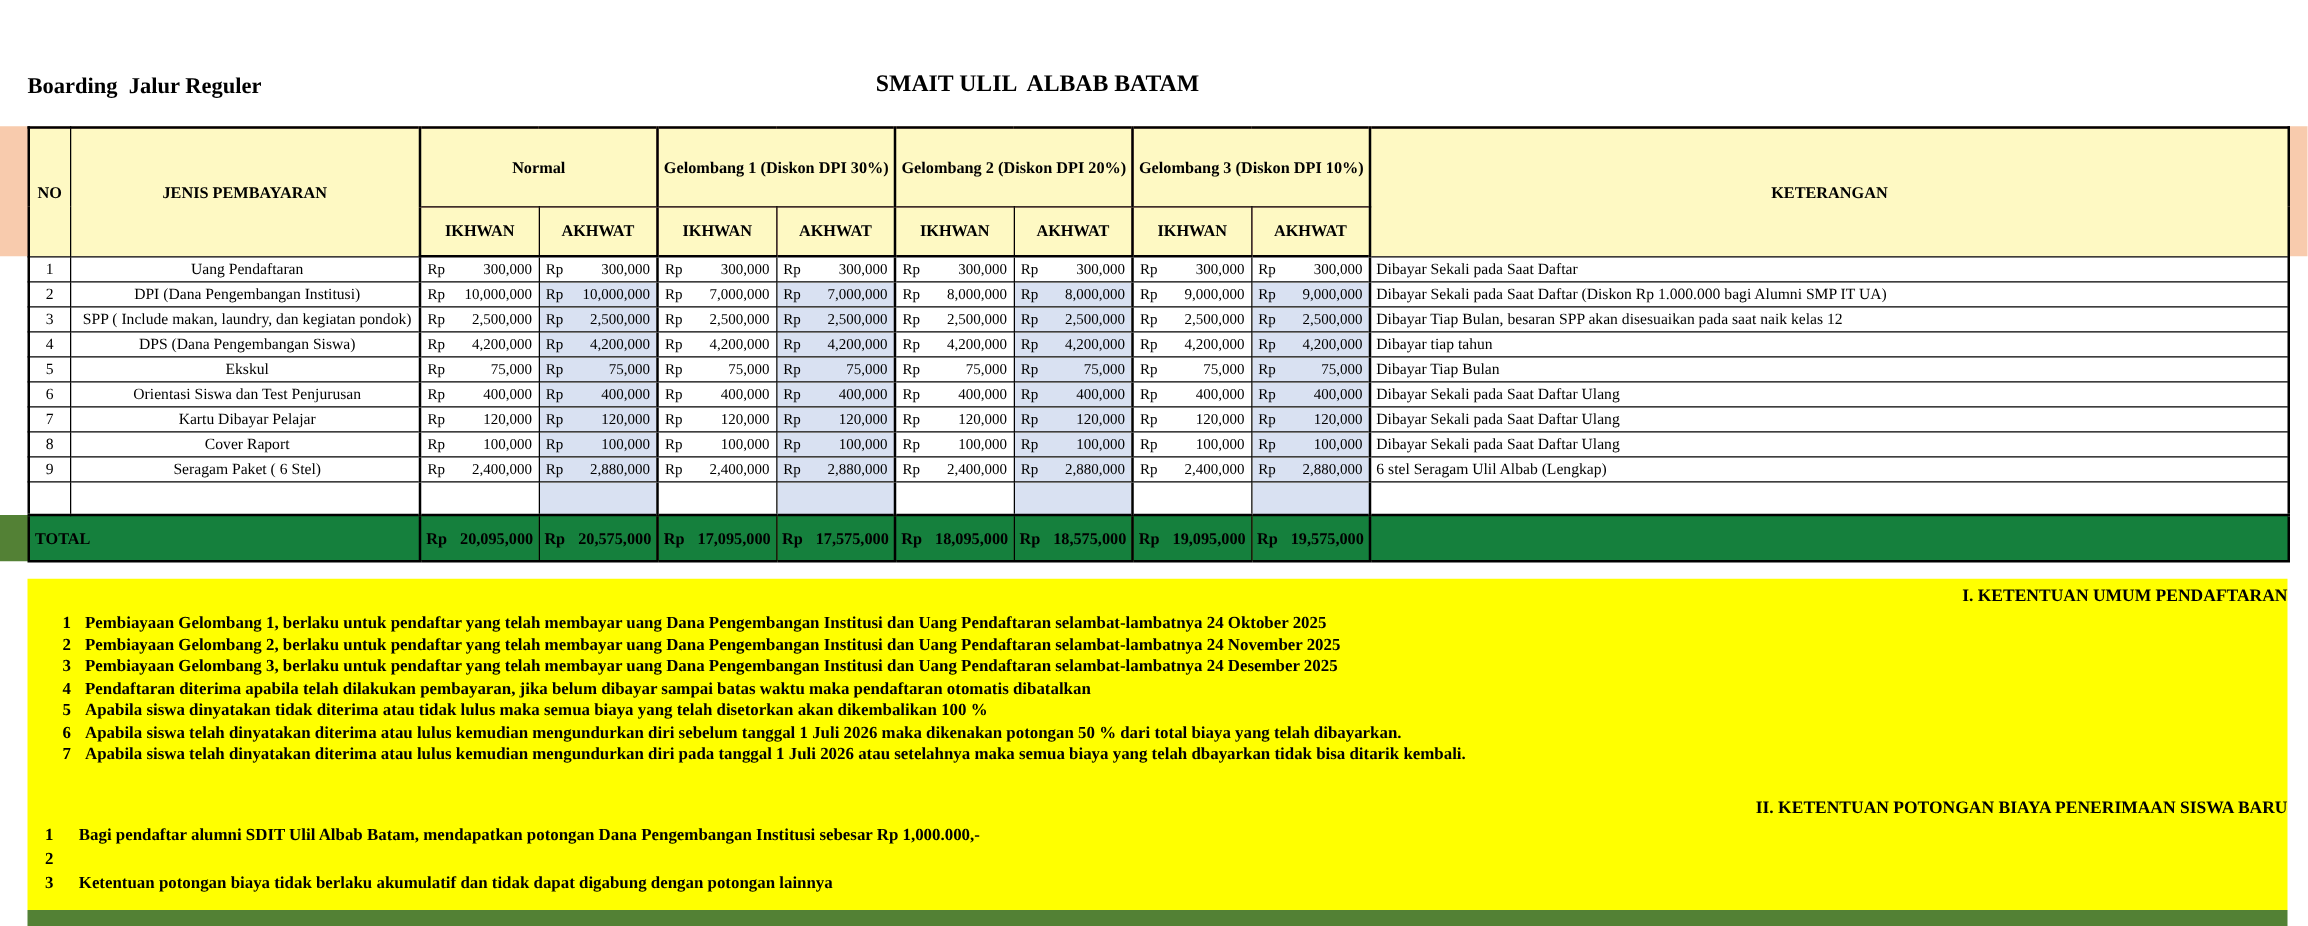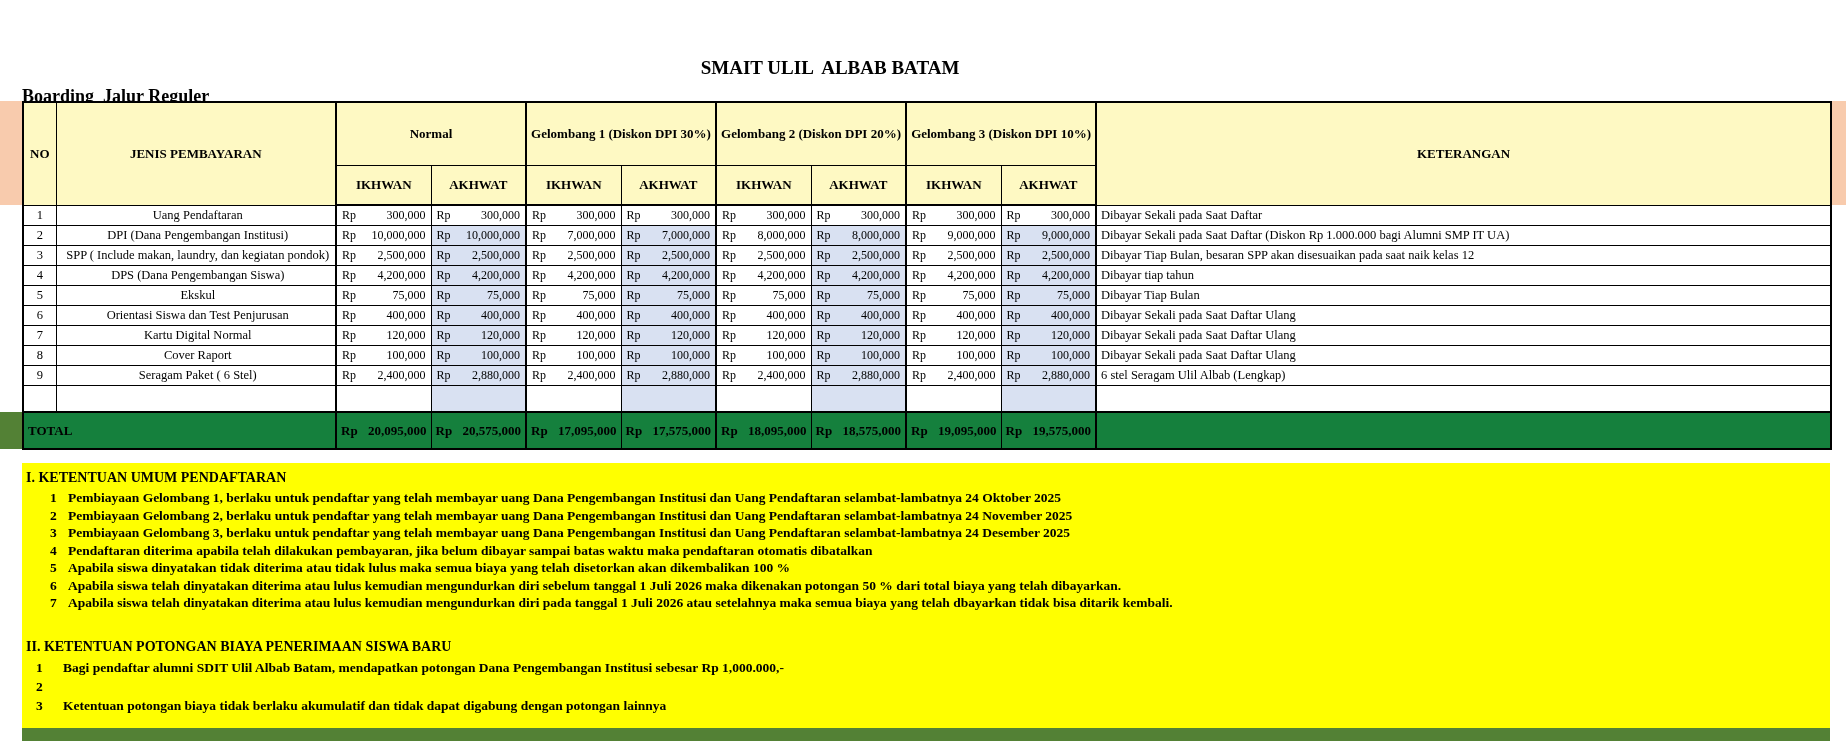--- a/index.html
+++ b/index.html
@@ -6,21 +6,21 @@
   body {
     width:1846px; height:741px; position:relative; background:#ffffff;
     font-family:"Liberation Serif","DejaVu Serif",serif; color:#000;
     overflow:hidden;
   }
   .peach-band { position:absolute; left:0; top:101px; width:1846px; height:104px; background:#F8CBAD; }
   .green-band { position:absolute; left:0; top:412px; width:1830px; height:37px; background:#538135; }
 
   .title-block { position:absolute; top:10px; left:0; width:1660px; text-align:center;
     font-weight:bold; font-size:19px; line-height:23px; white-space:pre; }
-  .subtitle { position:absolute; top:58px; left:22px; font-weight:bold; font-size:18px; white-space:pre;margin-top:28px; }
+  .subtitle { position:absolute; top:58px; left:22px; font-weight:bold; font-size:18px; white-space:pre; }
 
   table.fee-table { position:absolute; left:22px; top:101px; width:1808px;
     border-collapse:collapse; table-layout:fixed; border:2.5px solid #000; }
   table.fee-table td { border:1px solid #000; padding:0; overflow:hidden; white-space:nowrap; vertical-align:middle; }
 
   tr.r-group { height:63px; }
   tr.r-sub   { height:40px; }
   tr.r-group td, tr.r-sub td { background:#fef9c3; font-weight:bold; text-align:center;
     font-size:13px; white-space:normal; line-height:17px; }
   tr.r-sub td { border-bottom:2px solid #000; }
@@ -37,21 +37,21 @@
 
   tr.r-empty { height:27px; }
   tr.r-total { height:37px; }
   tr.r-total td { background:#15803d; border-top:2.5px solid #000; border-bottom:2.5px solid #000;
     font-weight:bold; font-size:13px; }
   .total-label { padding-left:4px !important; }
   tr.r-total .money-in { padding:0 4px; }
 
   .notes { position:absolute; left:22px; top:463px; width:1808px; height:265px;
     background:#FFFF00; font-weight:bold; box-sizing:border-box; padding-top:6px; }
-  .note-heading { margin-left:4px; font-size:14px; line-height:17px; margin-bottom:3px; }
+  .note-heading { margin-left:4px; font-size:14px; line-height:17px; margin-bottom:3px;text-align:right; }
   .note-heading.h2 { margin-top:26px; }
   .note-item { display:flex; font-size:13.5px; line-height:17.5px; }
   .s2 .note-item { line-height:19px; }
   .note-item .num { flex:0 0 12px; }
   .s1 .note-item { padding-left:28px; }
   .s1 .note-item .txt { padding-left:6px; }
   .s2 .note-item { padding-left:14px; }
   .s2 .note-item .txt { padding-left:15px; }
 
   .bottom-strip { position:absolute; left:22px; top:728px; width:1808px; height:13px; background:#538135; }
@@ -418,21 +418,21 @@
           <td class="money lav">
             <div class="money-in">
               <span>Rp</span>
               <span>400,000</span>
             </div>
           </td>
           <td class="ket-cell gb">Dibayar Sekali pada Saat Daftar Ulang</td>
         </tr>
         <tr class="data">
           <td class="no-cell">7</td>
-          <td class="jenis-cell">Kartu Digital Normal</td>
+          <td class="jenis-cell">Kartu Dibayar Pelajar</td>
           <td class="money gb">
             <div class="money-in">
               <span>Rp</span>
               <span>120,000</span>
             </div>
           </td>
           <td class="money lav">
             <div class="money-in">
               <span>Rp</span>
               <span>120,000</span>

